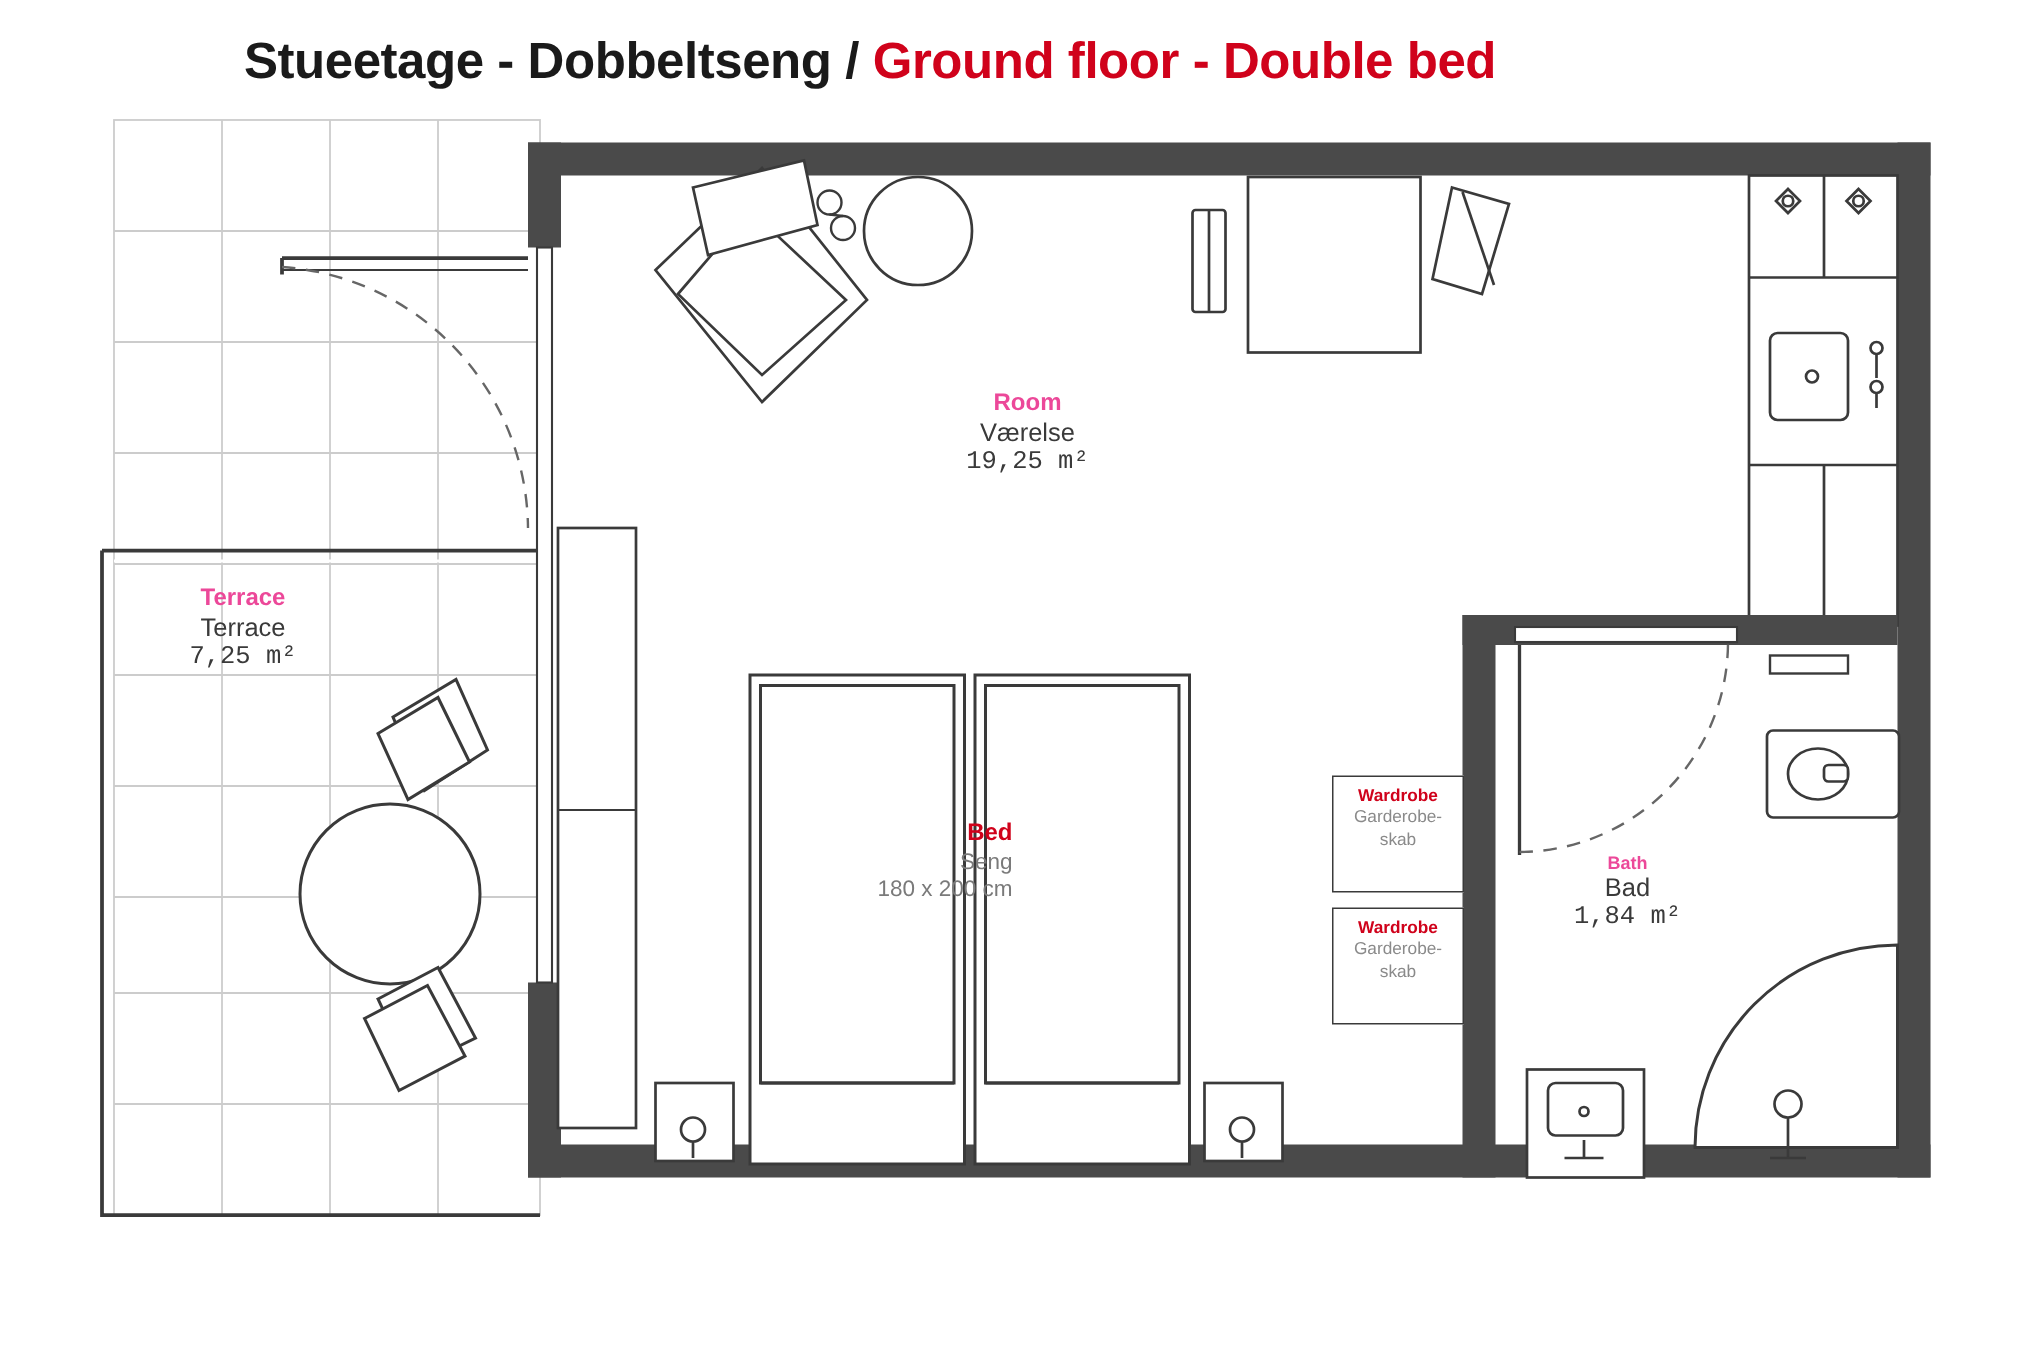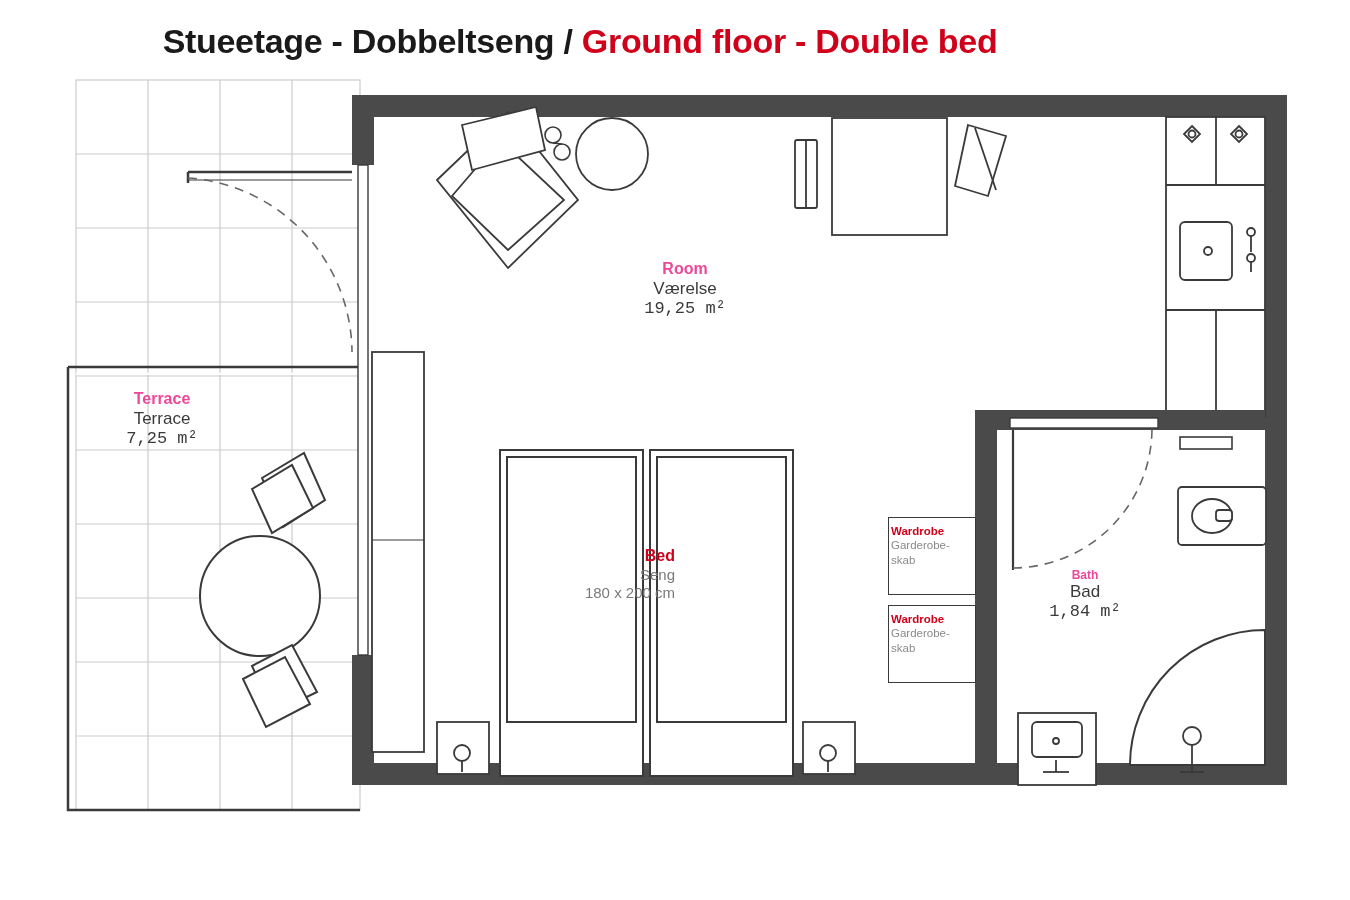--- a/index.html
+++ b/index.html
@@ -58,20 +58,21 @@
   .label-bed { left: 475px; top: 547px; width: 200px; font-size: 15px; color: #6f6f6f; text-align: right; }
   .label-bed .en { font-size: 16px; color: #d0021b; }
   .label-bed .da { color: #7a7a7a; }
   .label-bed .dim { display: block; color: #7a7a7a; }
 
   .wardrobe-box {
     position: absolute;
     width: 88px;
     border: 1px solid #3a3a3a;
     background: #ffffff;
+    text-align: center;
     font-size: 11.5px;
     color: #8a8a8a;
     line-height: 1.25;
     padding: 6px 2px 7px 2px;
     box-sizing: border-box;
   }
   .wardrobe-box .en {
     display: block;
     color: #d0021b;
     font-weight: bold;

